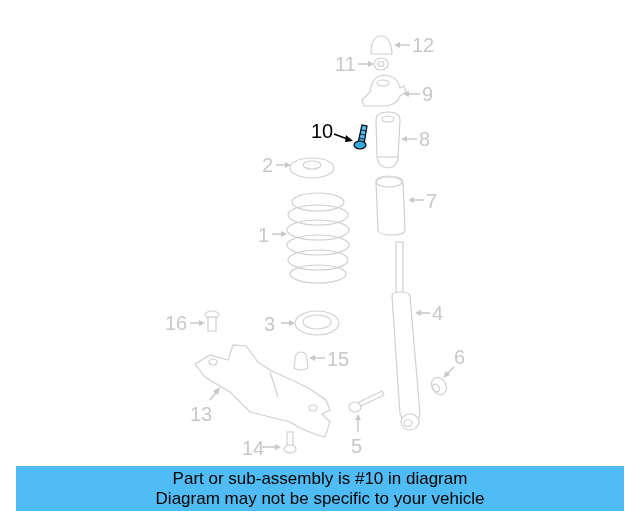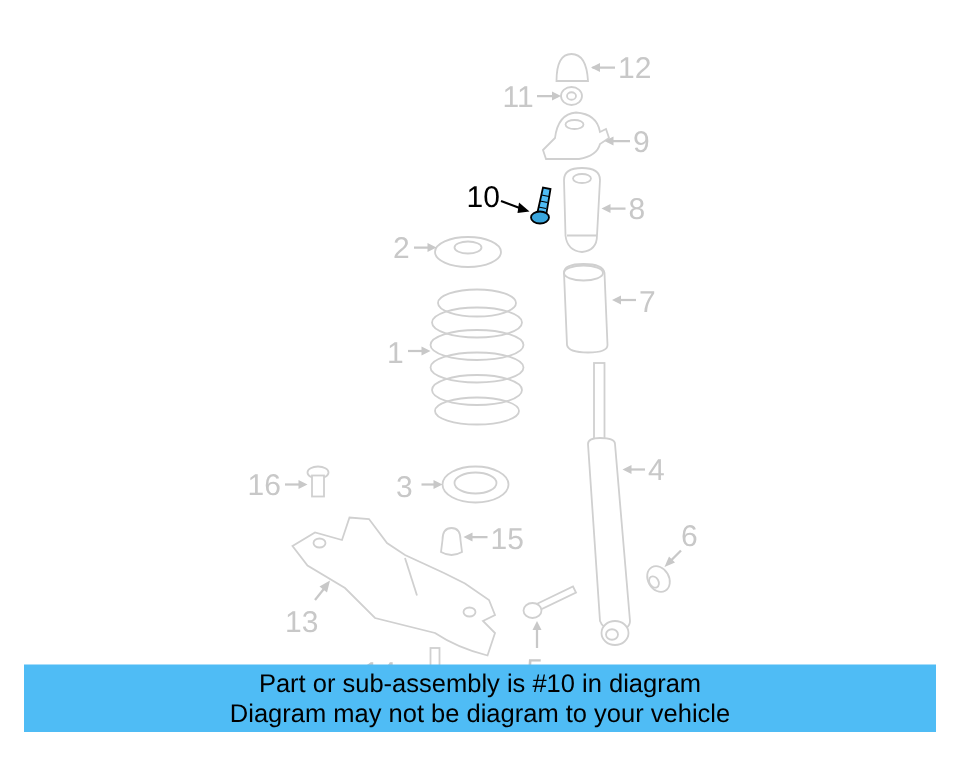--- a/index.html
+++ b/index.html
@@ -8,21 +8,21 @@
   .diagram svg { display: block; }
   .callout { font-family: "Liberation Sans", sans-serif; font-size: 20px; fill: #c8c8c8; }
   .callout.active { fill: #000000; }
   .part { fill: #ffffff; stroke: #d0d0d0; stroke-width: 1.2; }
   .part-line { fill: none; stroke: #d0d0d0; stroke-width: 1.2; }
   .arrow { stroke: #c8c8c8; stroke-width: 1.5; fill: none; }
   .arrowhead { fill: #c8c8c8; }
   .arrow.active { stroke: #000; }
   .arrowhead.active { fill: #000; }
   .banner {
-    position: absolute; left: 16px; top: 443px; width: 608px; height: 45px;
+    position: absolute; left: 16px; top: 466px; width: 608px; height: 45px;
     background: #4fbcf5; text-align: center; color: #000;
     font-size: 17px; line-height: 20px; padding-top: 3px; box-sizing: border-box;
   }
   .banner div { white-space: nowrap; }
 </style>
 </head>
 <body>
 
 <div class="diagram">
 <svg width="640" height="455" viewBox="0 0 640 455" xmlns="http://www.w3.org/2000/svg">
@@ -162,14 +162,14 @@
     <ellipse class="part" cx="290" cy="437" rx="6" ry="4"></ellipse>
     <line class="arrow" x1="262" y1="435" x2="278" y2="435"></line>
     <polygon class="arrowhead" points="281,435 275,432 275,438"></polygon>
     <text class="callout" x="242" y="443">14</text>
   </g>
 </svg>
 </div>
 
 <div class="banner">
   <div>Part or sub-assembly is #10 in diagram</div>
-  <div>Diagram may not be diagram to your vehicle</div>
+  <div>Diagram may not be specific to your vehicle</div>
 </div>
 
 </body></html>

